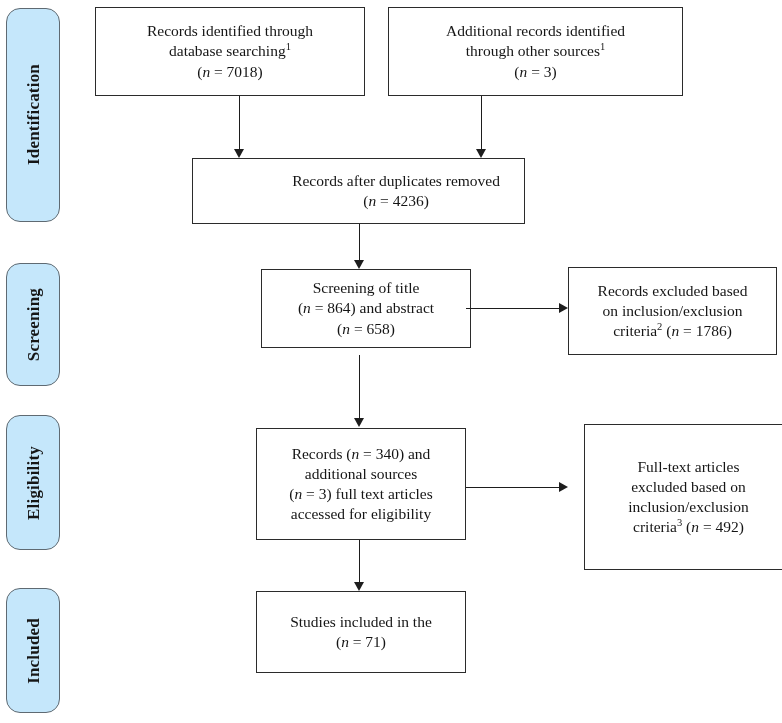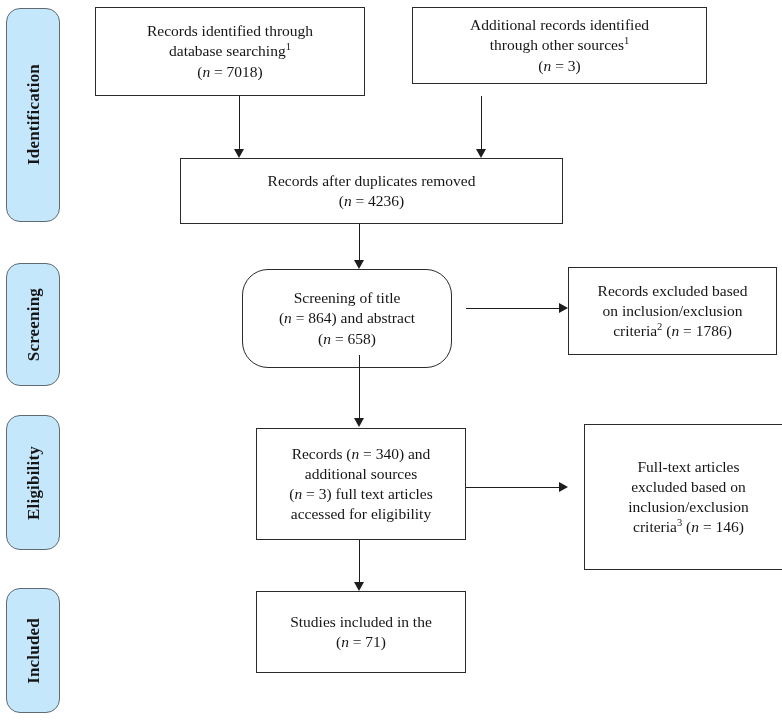--- a/index.html
+++ b/index.html
@@ -110,45 +110,45 @@
   </div>
 
   <div class="box" style="left:95px; top:7px; width:270px; height:89px;">
     <div class="box-text">
       <span class="ln">Records identified through</span>
       <span class="ln"><span>database searching</span><sup class="fn">1</sup></span>
       <span class="ln"><span>(</span><i class="nvar">n</i><span> = 7018)</span></span>
     </div>
   </div>
 
-  <div class="box" style="left:412px; top:7px; width:295px; height:77px;">
+  <div class="box" style="left:388px; top:7px; width:295px; height:89px;">
     <div class="box-text">
       <span class="ln">Additional records identified</span>
       <span class="ln"><span>through other sources</span><sup class="fn">1</sup></span>
       <span class="ln"><span>(</span><i class="nvar">n</i><span> = 3)</span></span>
     </div>
   </div>
 
   <div class="vline" style="left:239px; top:96px; height:53px;"></div>
   <div class="arrow-down" style="left:234px; top:149px;"></div>
 
   <div class="vline" style="left:481px; top:96px; height:53px;"></div>
   <div class="arrow-down" style="left:476px; top:149px;"></div>
 
-  <div class="box" style="left:180px; top:158px; width:383px; height:66px;">
+  <div class="box" style="left:192px; top:158px; width:333px; height:66px;justify-content:flex-end;">
     <div class="box-text">
       <span class="ln">Records after duplicates removed</span>
       <span class="ln"><span>(</span><i class="nvar">n</i><span> = 4236)</span></span>
     </div>
   </div>
 
   <div class="vline" style="left:359px; top:224px; height:36px;"></div>
   <div class="arrow-down" style="left:354px; top:260px;"></div>
 
-  <div class="box" style="left:242px; top:269px; width:210px; height:99px;border-radius:26px;">
+  <div class="box" style="left:261px; top:269px; width:210px; height:79px;">
     <div class="box-text">
       <span class="ln">Screening of title</span>
       <span class="ln"><span>(</span><i class="nvar">n</i><span> = 864) and abstract</span></span>
       <span class="ln"><span>(</span><i class="nvar">n</i><span> = 658)</span></span>
     </div>
   </div>
 
   <div class="hline" style="left:466px; top:308px; width:93px;"></div>
   <div class="arrow-right" style="left:559px; top:303px;"></div>
 
@@ -173,21 +173,21 @@
   </div>
 
   <div class="hline" style="left:466px; top:487px; width:93px;"></div>
   <div class="arrow-right" style="left:559px; top:482px;"></div>
 
   <div class="box" style="left:568px; top:424px; width:209px; height:146px;margin-left:16px;">
     <div class="box-text">
       <span class="ln">Full-text articles</span>
       <span class="ln">excluded based on</span>
       <span class="ln">inclusion/exclusion</span>
-      <span class="ln"><span>criteria</span><sup class="fn">3</sup><span> (</span><i class="nvar">n</i><span> = 146)</span></span>
+      <span class="ln"><span>criteria</span><sup class="fn">3</sup><span> (</span><i class="nvar">n</i><span> = 492)</span></span>
     </div>
   </div>
 
   <div class="vline" style="left:359px; top:540px; height:42px;"></div>
   <div class="arrow-down" style="left:354px; top:582px;"></div>
 
   <div class="box" style="left:256px; top:591px; width:210px; height:82px;">
     <div class="box-text">
       <span class="ln">Studies included in the</span>
       <span class="ln"><span>(</span><i class="nvar">n</i><span> = 71)</span></span>

